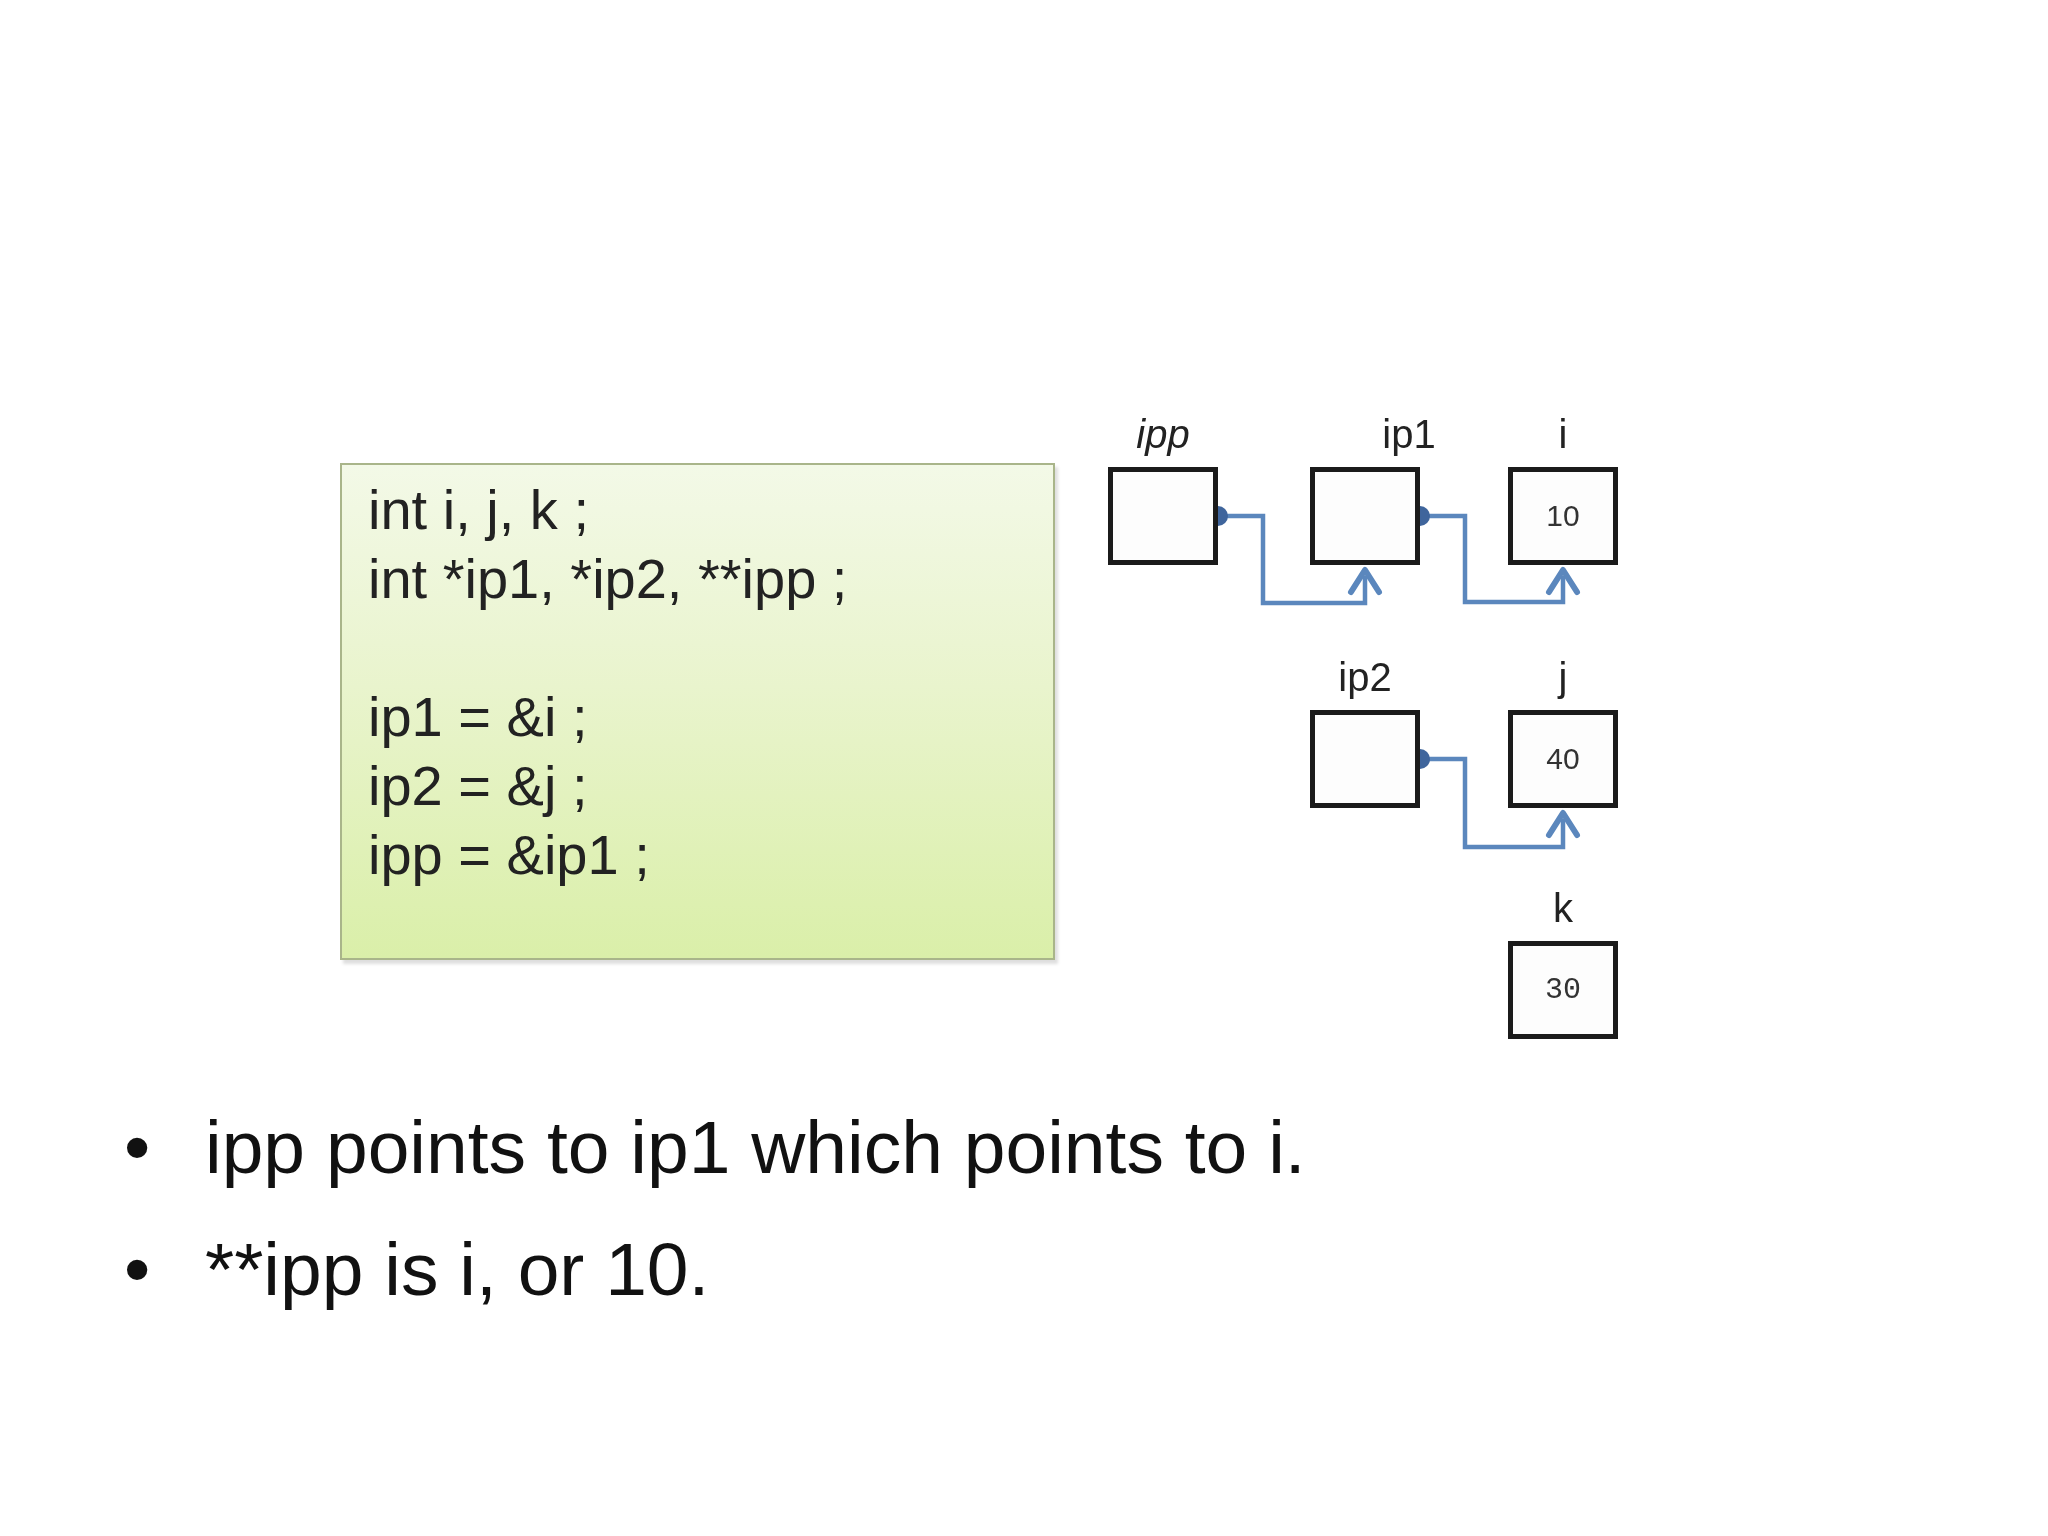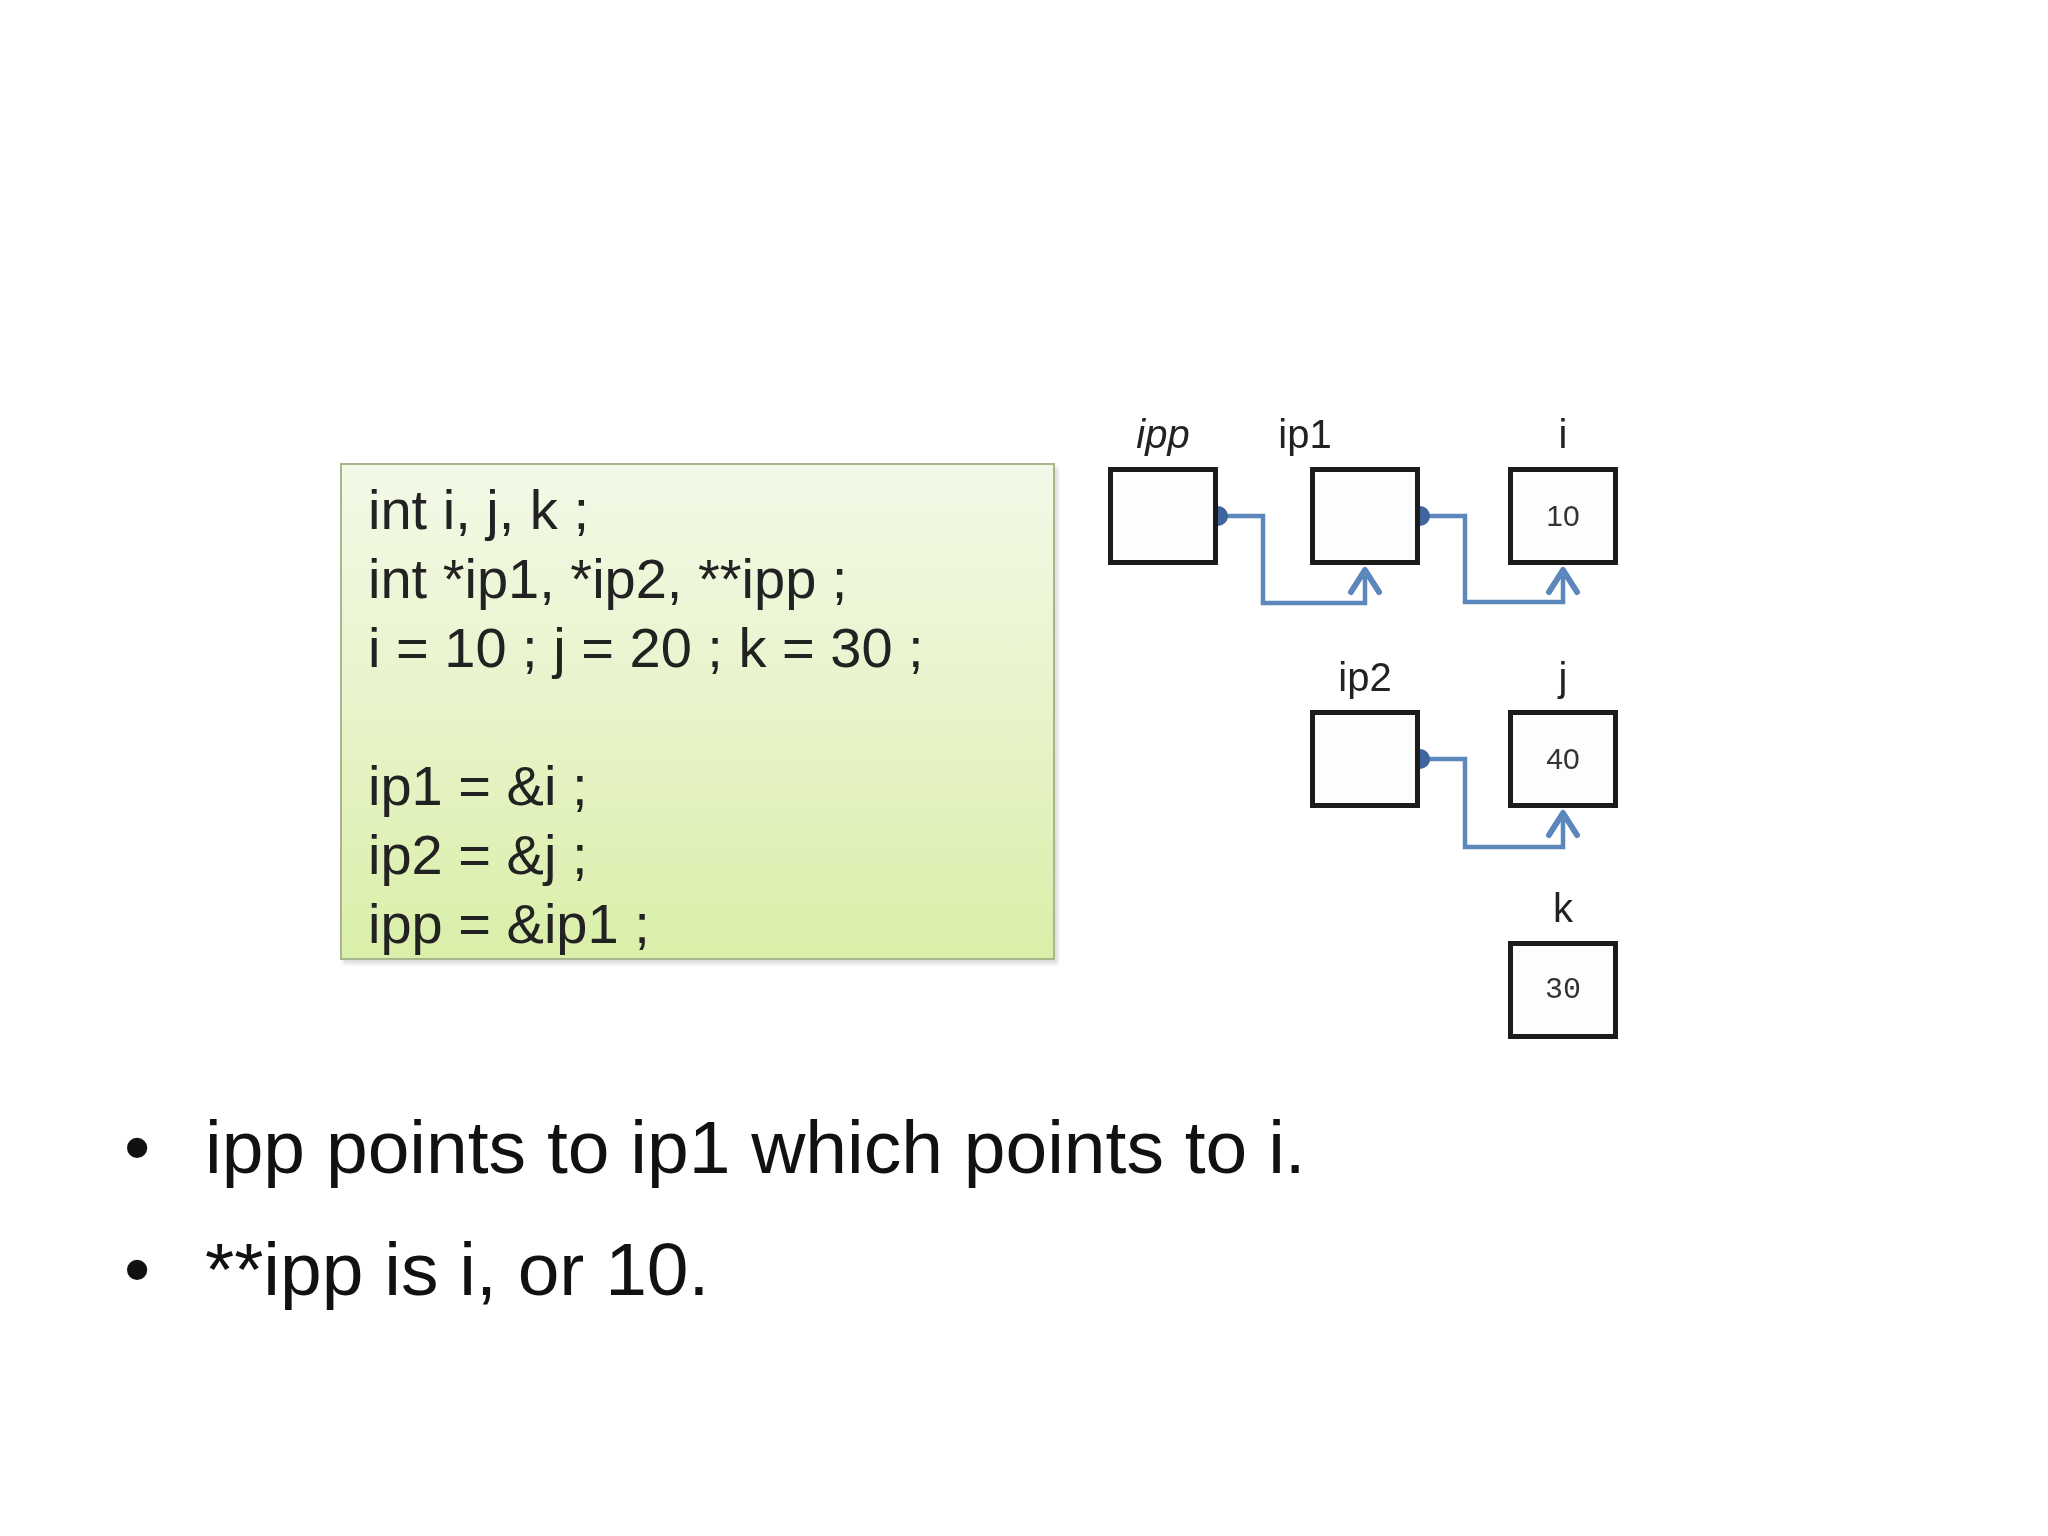--- a/index.html
+++ b/index.html
@@ -55,21 +55,21 @@
     line-height: 50px;
     color: var(--diag-label-text, #222222);
   }
   .box-ipp { left: 1108px; top: 467px; }
   .box-ip1 { left: 1310px; top: 467px; }
   .box-i   { left: 1508px; top: 467px; }
   .box-ip2 { left: 1310px; top: 710px; }
   .box-j   { left: 1508px; top: 710px; }
   .box-k   { left: 1508px; top: 941px; font-family: Liberation Mono, monospace; }
   .lbl-ipp { left: 1108px; top: 409px; font-style: italic; }
-  .lbl-ip1 { left: 1250px; top: 409px; }
+  .lbl-ip1 { left: 1354px; top: 409px; }
   .lbl-i   { left: 1508px; top: 409px; }
   .lbl-ip2 { left: 1310px; top: 652px; }
   .lbl-j   { left: 1508px; top: 652px; }
   .lbl-k   { left: 1508px; top: 883px; }
 
   .connectors { position: absolute; left: 0; top: 0; }
   .conn {
     fill: none;
     stroke: var(--diag-connector, #5b87bd);
     stroke-width: 4.5;
@@ -106,21 +106,20 @@
   .bullet-text { white-space: pre; }
 </style>
 </head>
 <body style="background: rgb(255, 255, 255);">
 
 <div class="canvas">
 
   <div class="code-panel">
     <div class="code-line">int i, j, k ;</div>
     <div class="code-line">int *ip1, *ip2, **ipp ;</div>
-    <div class="code-line">i = 10 ; j = 20 ; k = 30 ;</div>
     <div class="code-line"></div>
     <div class="code-line">ip1 = &amp;i ;</div>
     <div class="code-line">ip2 = &amp;j ;</div>
     <div class="code-line">ipp = &amp;ip1 ;</div>
   </div>
 
   <div>
 
     <svg class="connectors" width="2048" height="1536" viewBox="0 0 2048 1536">
 

